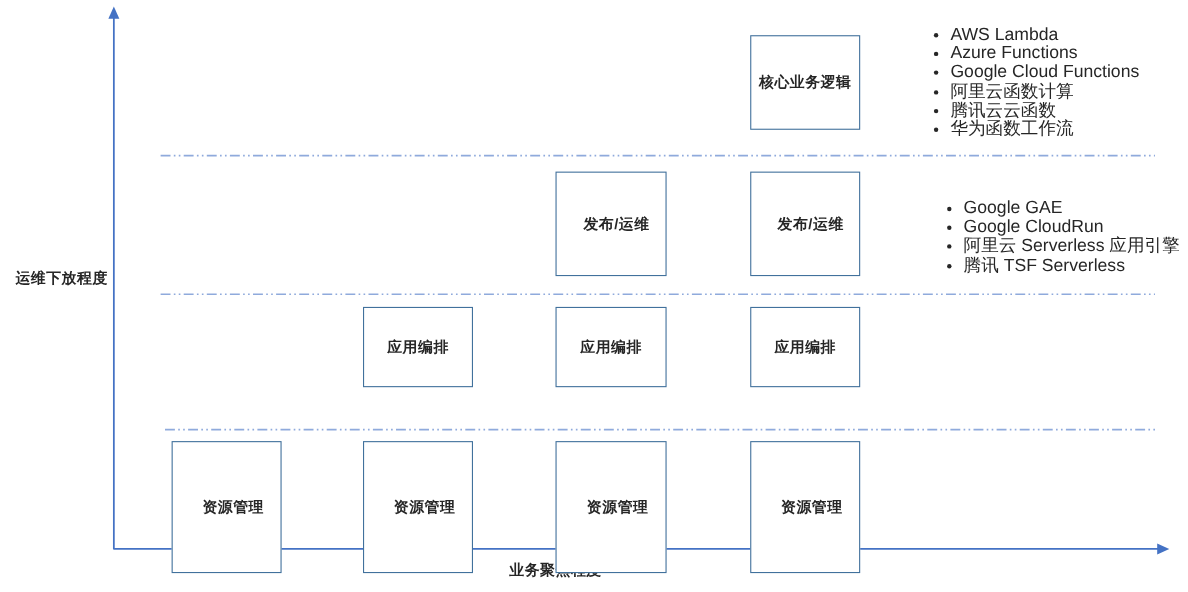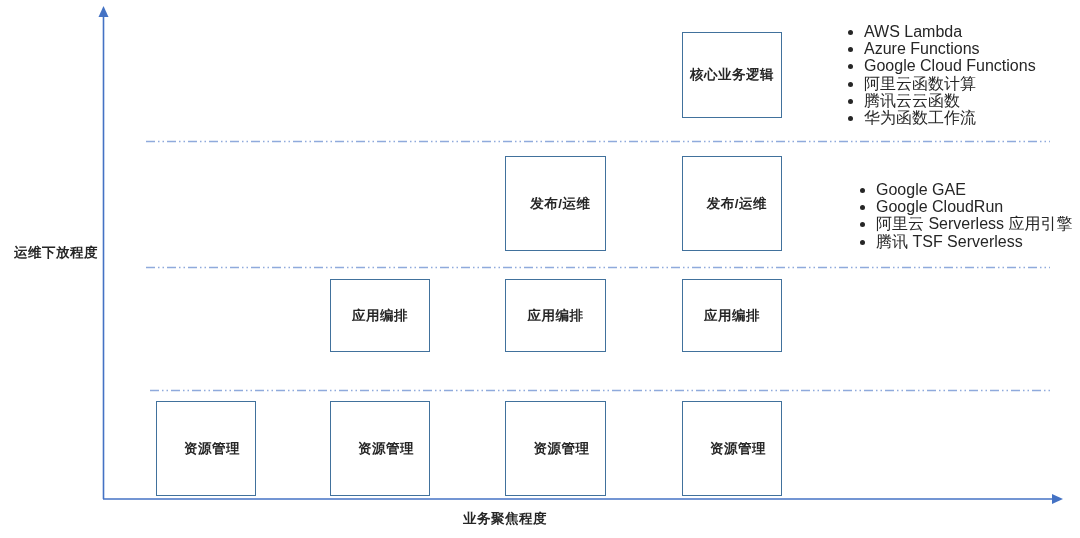--- a/index.html
+++ b/index.html
@@ -19,21 +19,21 @@
     letter-spacing:0.5px;
     box-sizing:border-box;
   }
   .c1{left:156px;width:100px;}
   .c2{left:330px;width:100px;}
   .c3{left:505px;width:101px;}
   .c4{left:682px;width:100px;}
   .r1{top:32px;height:86px;}
   .r2{top:156px;height:95px;padding-left:10px;}
   .r3{top:279px;height:73px;}
-  .r4{top:401px;height:95px;padding-left:12px;}
+  .r4{top:401px;height:120px;padding-left:12px;}
 
   
   .axis-label{
     position:absolute;font-size:13.5px;font-weight:600;color:#262626;
     letter-spacing:0.5px;white-space:nowrap;
   }
   #y-axis-label{left:14px;top:224px;width:86px;margin-top:20px;}
   #x-axis-label{left:450px;top:510px;width:110px;text-align:center;}
 
   

